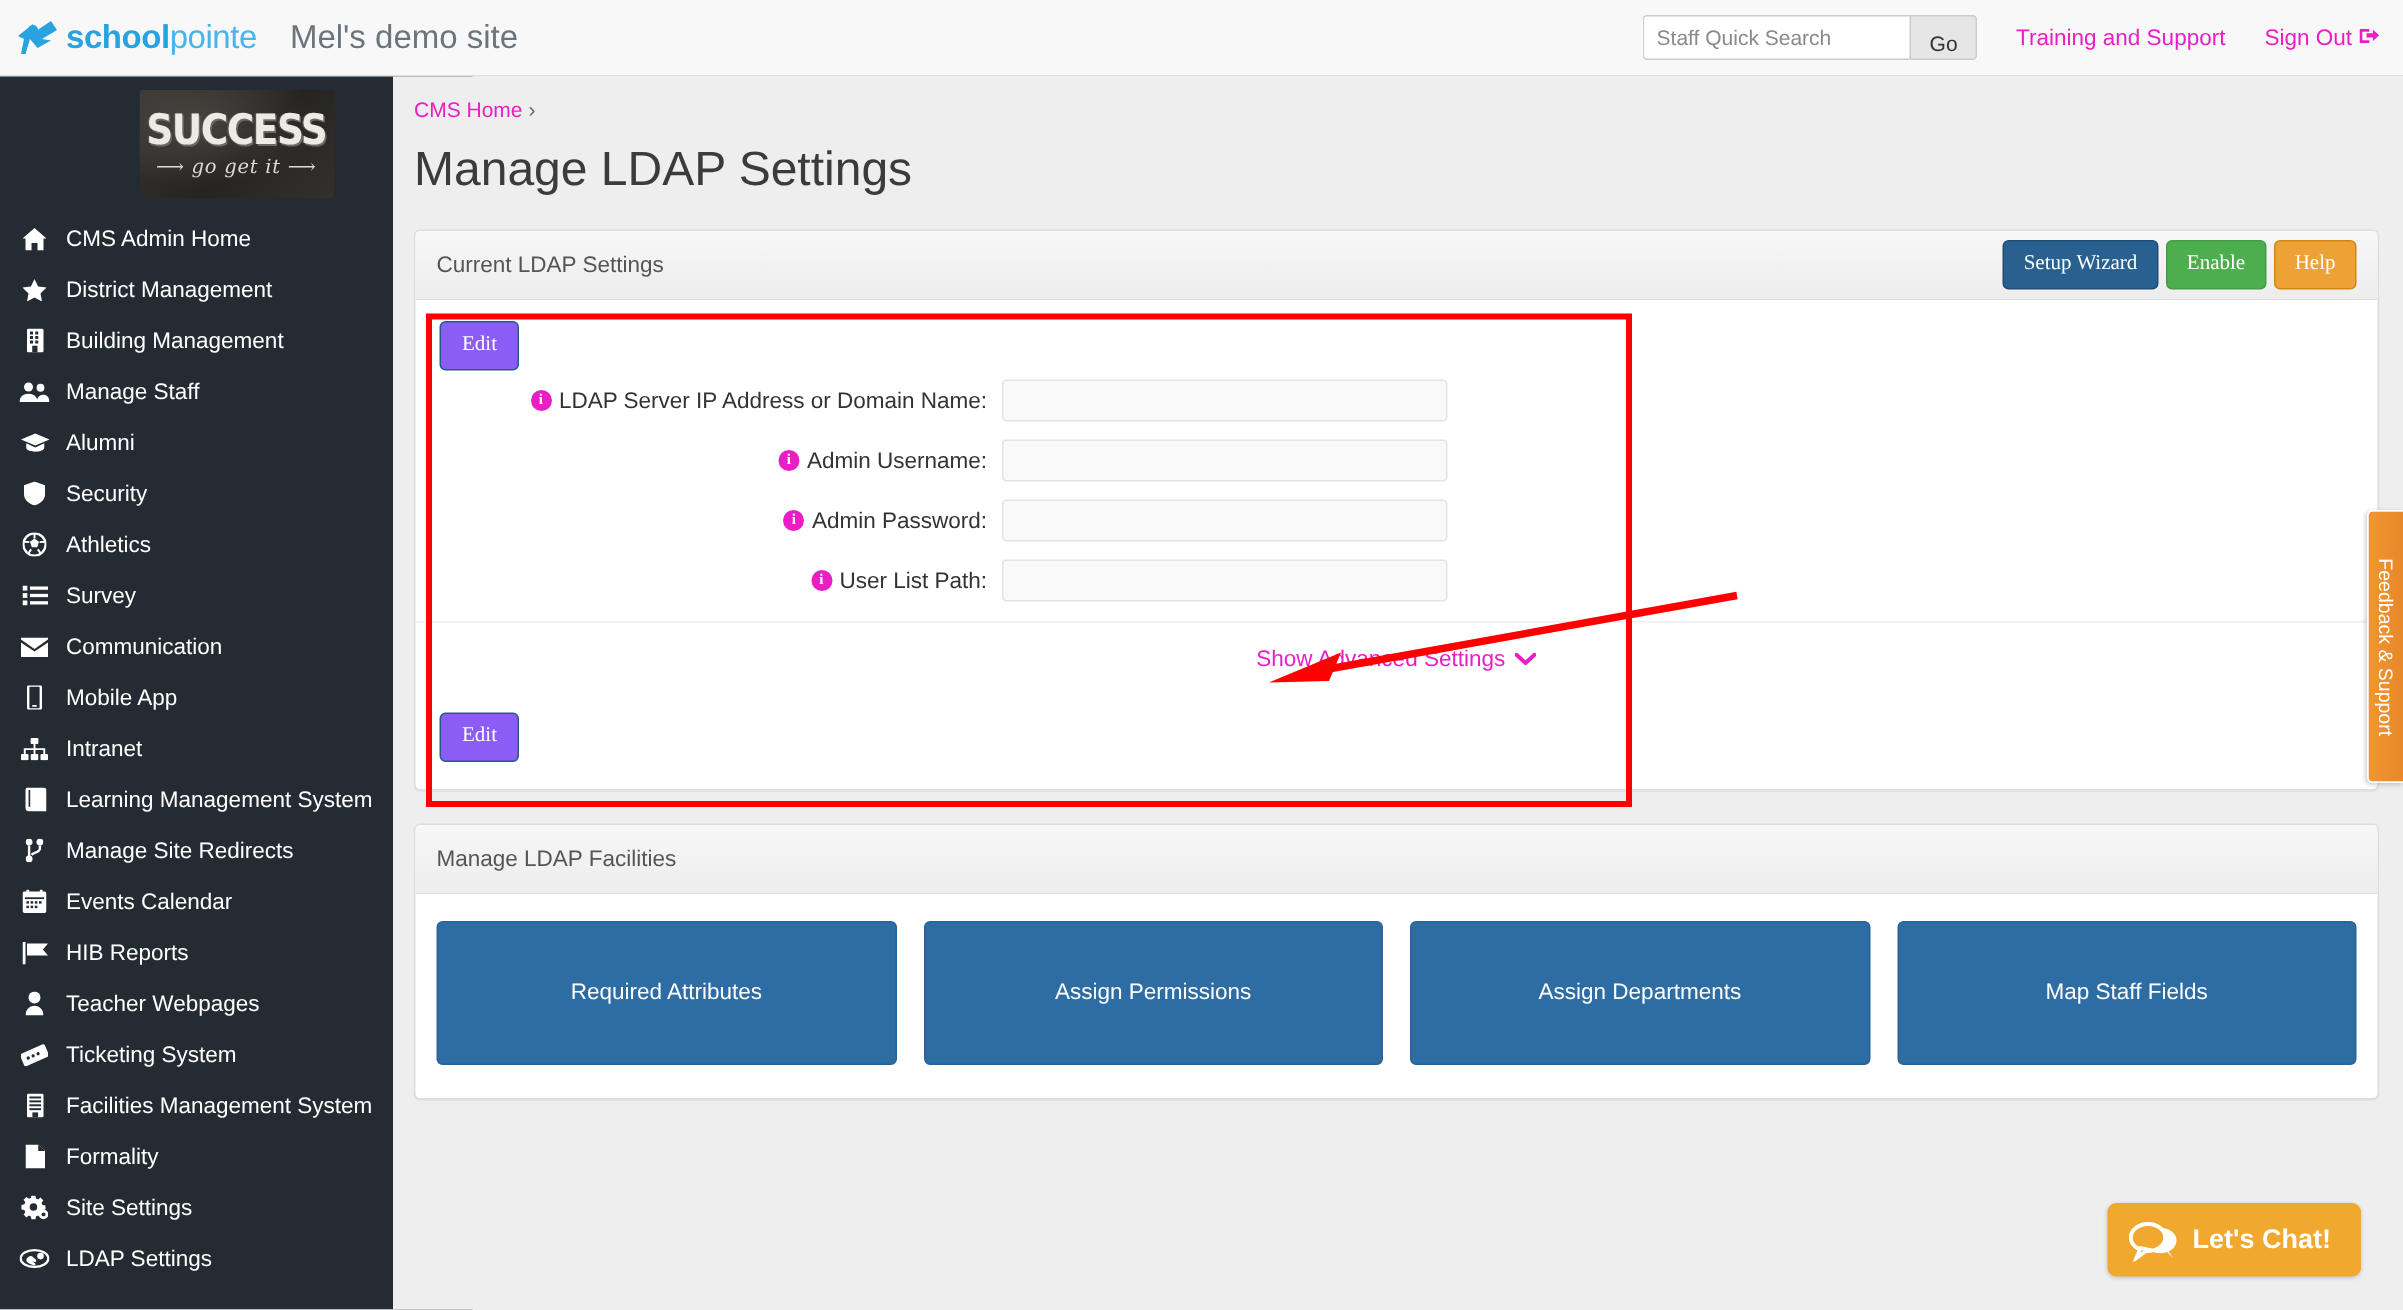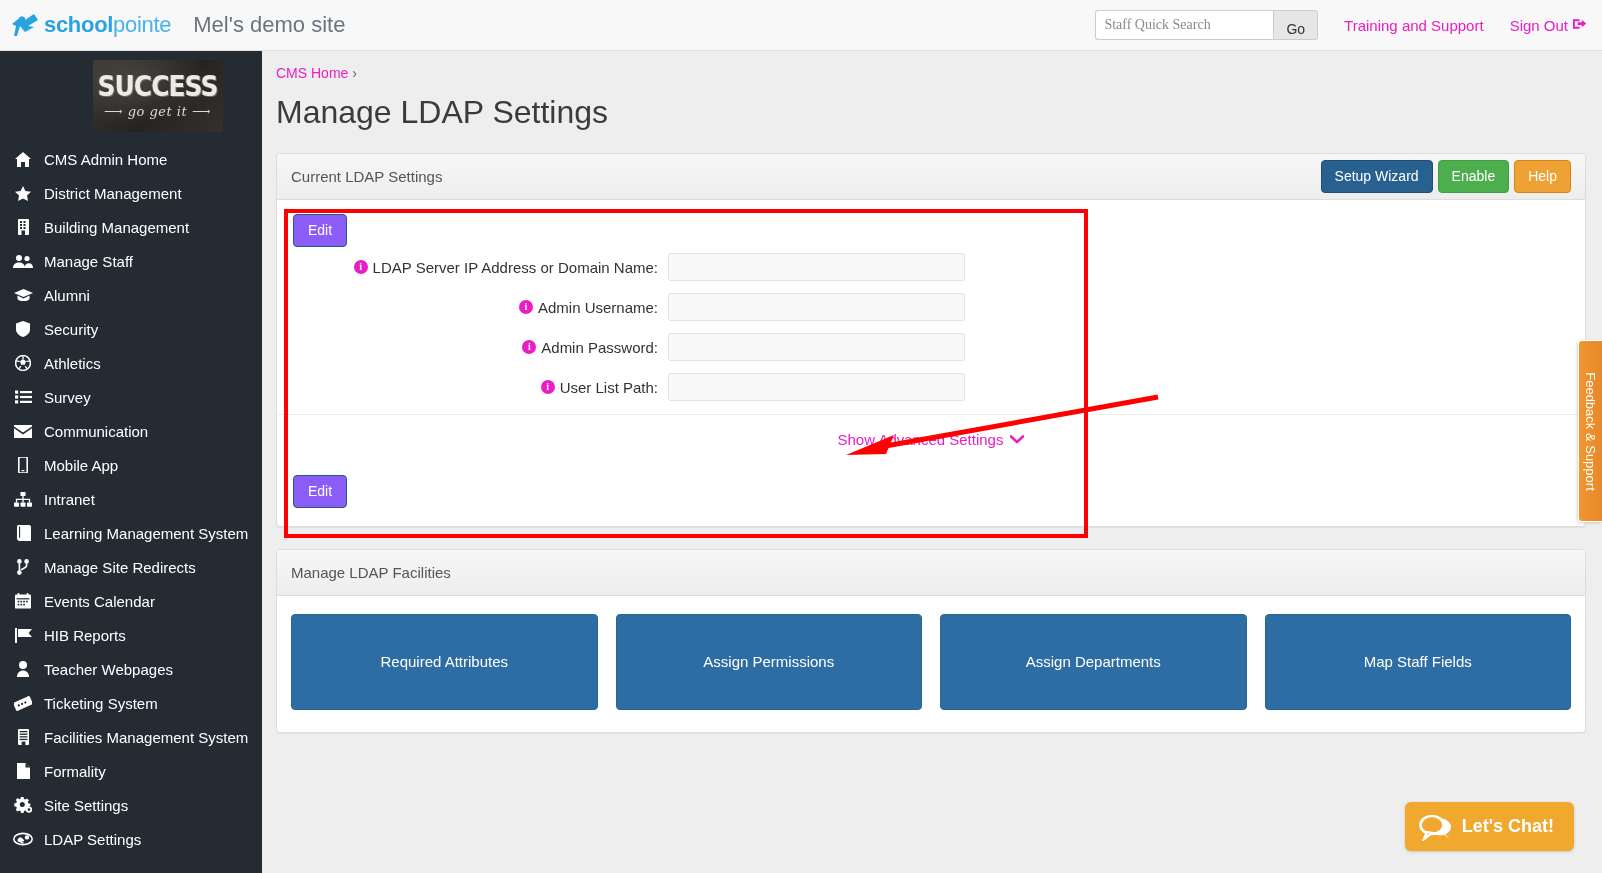--- a/index.html
+++ b/index.html
@@ -23,21 +23,21 @@
   #brand-logo svg { display:block; }
   #brand-text { font-size:22px; font-weight:bold; color:#29a3e0; letter-spacing:-.3px; margin-left:2px; }
   #brand-text .light { font-weight:normal; color:#48b4e8; }
   #site-name { font-size:22px; color:#6c757d; margin-left:22px; }
 
   #header-right { margin-left:auto; display:flex; align-items:center; margin-right:14px; }
   #search-wrap { display:flex; height:30px; }
   #search-input {
     width:178px; height:30px; border:1px solid #ccc; border-right:none;
     padding:2px 8px; font-size:14px; color:#555; background:#fff;
-    font-family:Liberation Serif, serif; outline:none;
+    font-family:Liberation Sans, sans-serif; outline:none;
     border-radius:3px 0 0 3px;
   }
   #search-input::placeholder { color:#8a8a8a; }
   #search-go {
     height:30px; padding:10px 12px; background:#e6e6e6; border:1px solid #ccc;
     font-size:14px; color:#333; cursor:pointer; border-radius:0 3px 3px 0;
     font-family:"Liberation Sans", sans-serif;
   }
   .hdr-link {
     font-size:15px; color:#e91ec4; text-decoration:none; margin-left:26px;
@@ -105,21 +105,21 @@
     background:linear-gradient(to bottom,#f7f7f7 0%,#ededed 100%);
     border-bottom:1px solid #ddd; border-radius:3px 3px 0 0;
     padding:0 14px; height:46px; display:flex; align-items:center;
     position:relative;
   }
   .panel-title { font-size:15px; color:#555; }
   .panel-heading-btns { margin-left:auto; display:flex; gap:5px; }
   .btn {
     border:1px solid transparent; border-radius:4px; color:#fff;
     font-size:14px; padding:7px 13px; cursor:pointer;
-    font-family:Liberation Sans, sans-serif; line-height:1.2;
+    font-family:Liberation Serif, serif; line-height:1.2;
   }
   .btn-primary { background:#286090; border-color:#204d74; }
   .btn-success { background:#4cae4c; border-color:#449d44; }
   .btn-warning { background:#eea236; border-color:#d58512; }
   .btn-edit { background:#8b5cf6; border-color:#255b8a; padding:7px 14px; }
 
   .panel-body { padding:0; position:relative; }
 
   
   #annotation-box {

